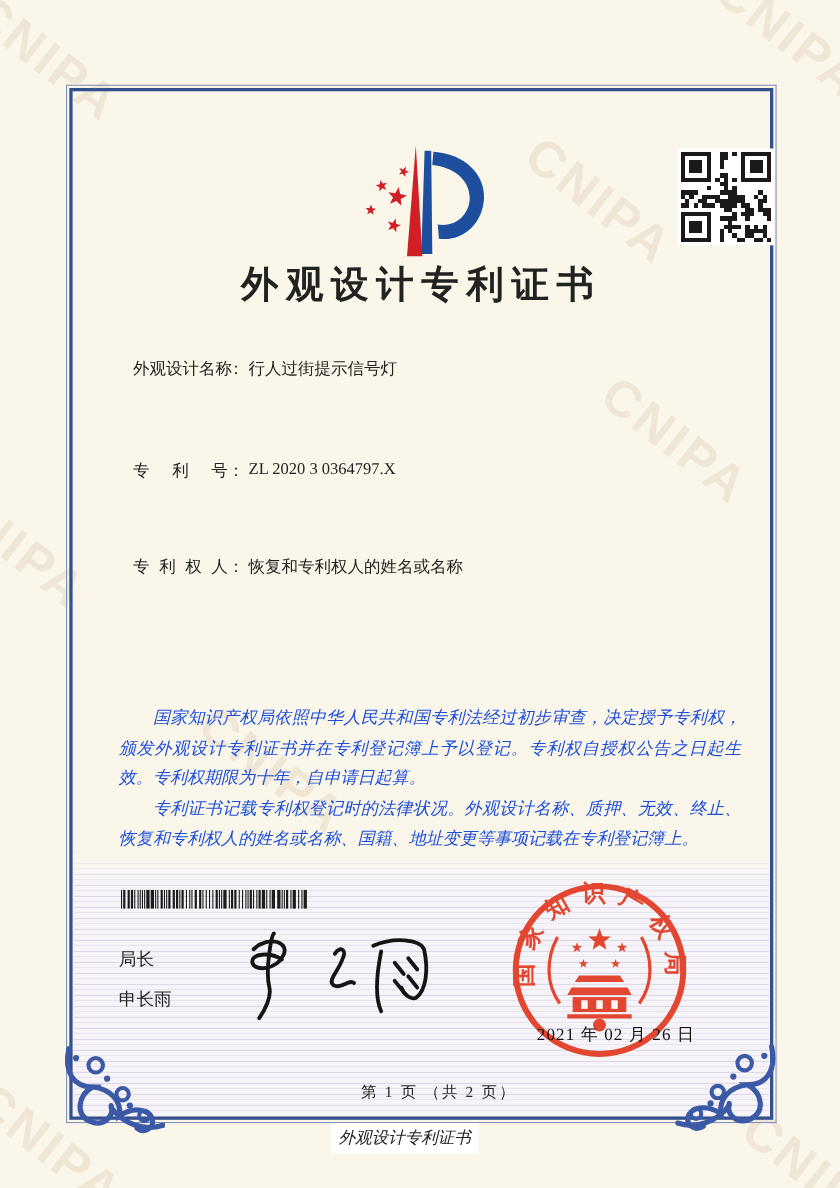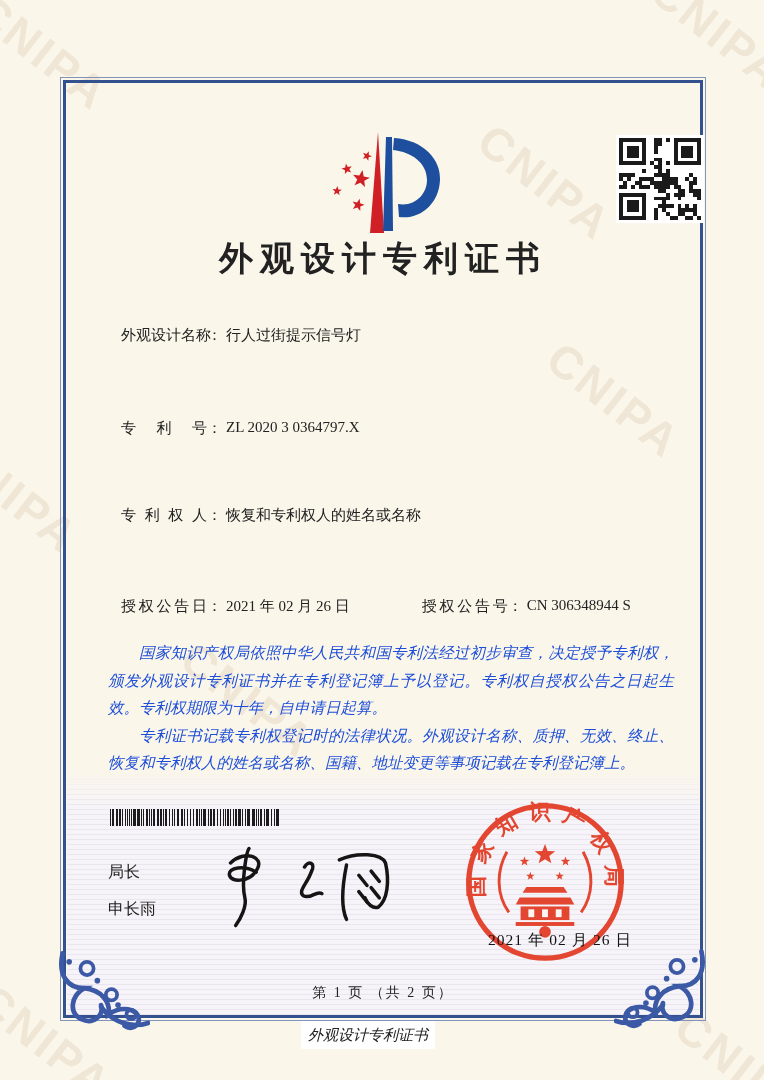--- a/index.html
+++ b/index.html
@@ -52,21 +52,21 @@
     margin-top:13px;
   }
   #body-text p{ margin:0; text-indent:2em;}
   #barcode{ left:110px; top:809px; width:172px; height:17px; z-index:4; display:flex; align-items:stretch;}
   #barcode div{ background:#1c1c1c; }
   #signer-title{ left:108px; top:862px; font-size:16px; z-index:4;}
   #signer-name{ left:108px; top:899px; font-size:16px; z-index:4;}
   #sig{ left:210px; top:836px; z-index:4;}
   #seal{ left:462px; top:799px; z-index:4; opacity:.93;}
   #seal-date{ left:470px; top:930px; width:180px; text-align:center; font-size:15.5px; z-index:5; color:#111; letter-spacing:1px;}
-  #page-info{ left:63px; top:984px; width:640px; text-align:center; font-size:14px; letter-spacing:2px; z-index:4;}
+  #page-info{ left:63px; top:984px; width:640px; text-align:center; font-size:14px; letter-spacing:2px; z-index:4;padding-left:16px;}
   #cont-note{
     left:301px; top:1021px; width:134px; height:28px; background:#fff; z-index:4;
     text-align:center; line-height:28px; font-size:15px; font-style:italic; color:#222;
   }
   .flourish{ z-index:3;}
   .flourish.right{ transform:scaleX(-1);}
 </style>
 </head>
 <body>
 
@@ -263,23 +263,20 @@
 
   <div class="row" style="top:326px">
     <span class="flabel">外观设计名称</span><span class="colon">：</span><span class="fvalue">行人过街提示信号灯</span>
   </div>
   <div class="row" style="top:419px">
     <span class="flabel">专利号</span><span class="colon">：</span><span class="fvalue">ZL 2020 3 0364797.X</span>
   </div>
   <div class="row" style="top:506px">
     <span class="flabel">专利权人</span><span class="colon">：</span><span class="fvalue">恢复和专利权人的姓名或名称</span>
   </div>
-  <div class="row" style="top:597px">
-    <span class="flabel">授权公告日</span><span class="colon">：</span><span class="fvalue">2021 年 02 月 26 日</span><span class="flabel pair2">授权公告号</span><span class="colon">：</span><span class="fvalue">CN 306348944 S</span>
-  </div>
 
   <div class="abs" id="body-text">
     <p>国家知识产权局依照中华人民共和国专利法经过初步审查，决定授予专利权，颁发外观设计专利证书并在专利登记簿上予以登记。专利权自授权公告之日起生效。专利权期限为十年，自申请日起算。</p>
     <p>专利证书记载专利权登记时的法律状况。外观设计名称、质押、无效、终止、恢复和专利权人的姓名或名称、国籍、地址变更等事项记载在专利登记簿上。</p>
   </div>
 
   <div class="abs" id="barcode">
       <div style="width: 1px; margin-right: 1px;"></div>
       <div style="width: 2px; margin-right: 2px;"></div>
       <div style="width: 2px; margin-right: 1px;"></div>

